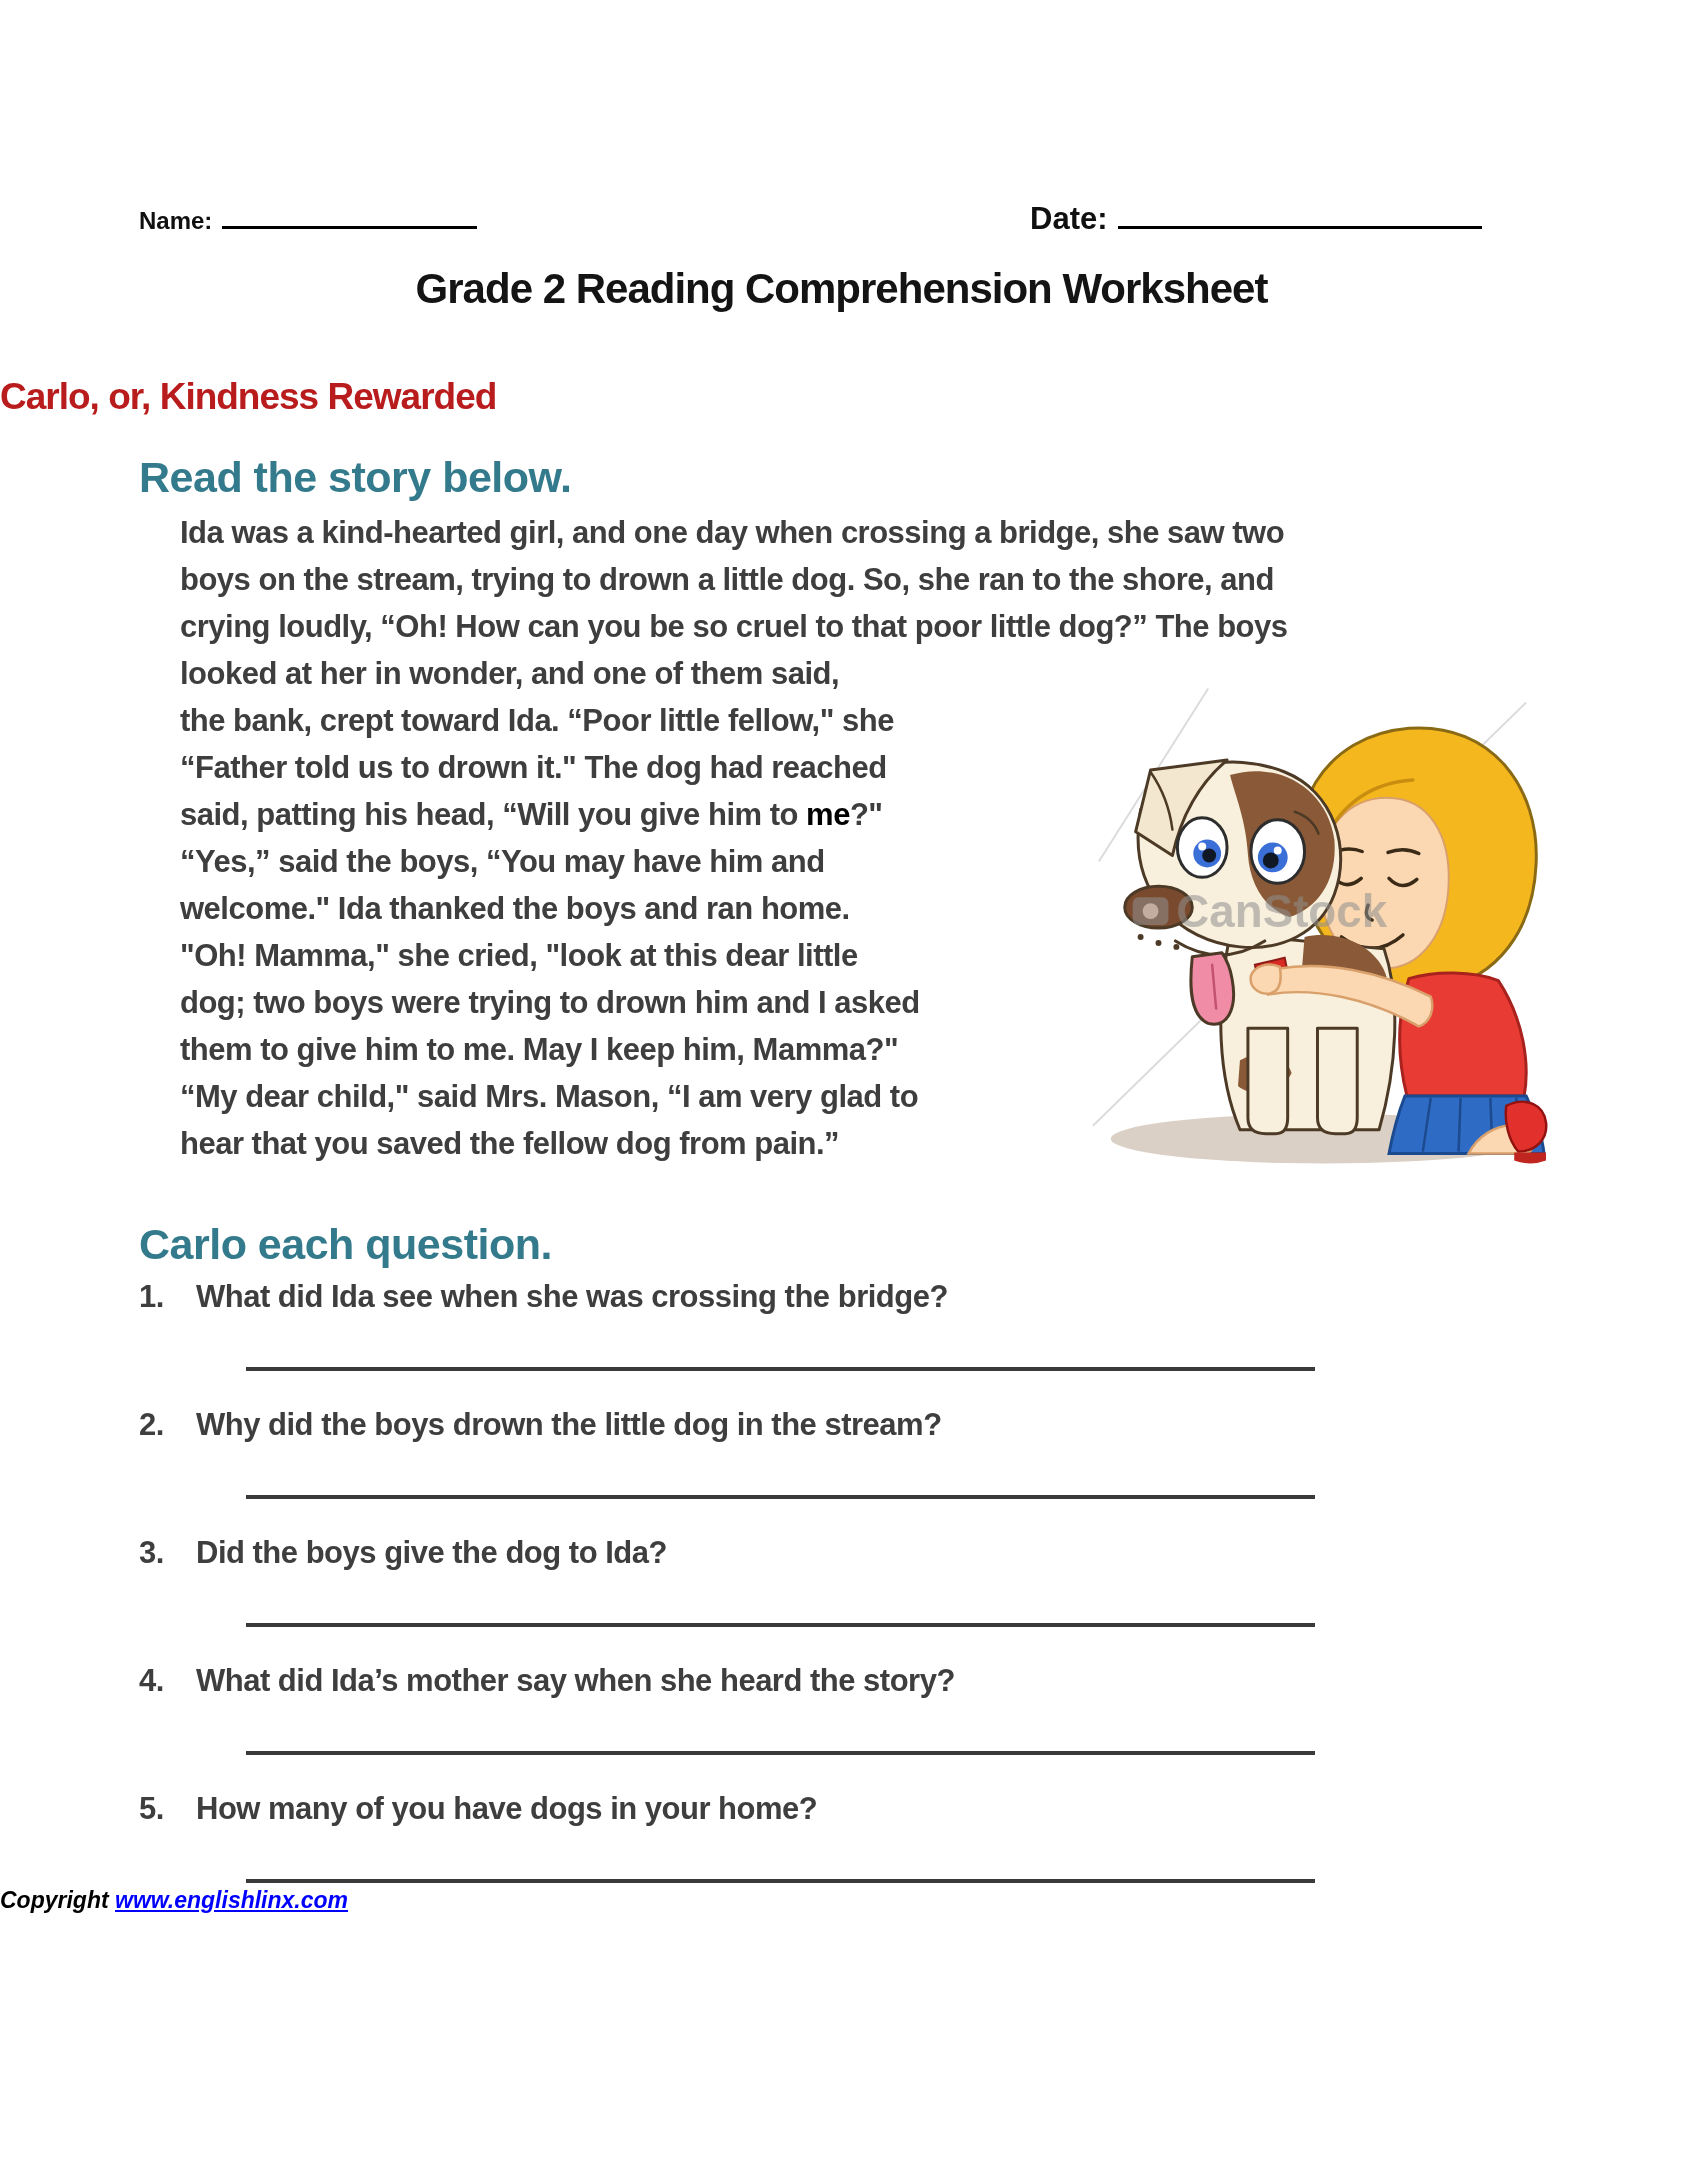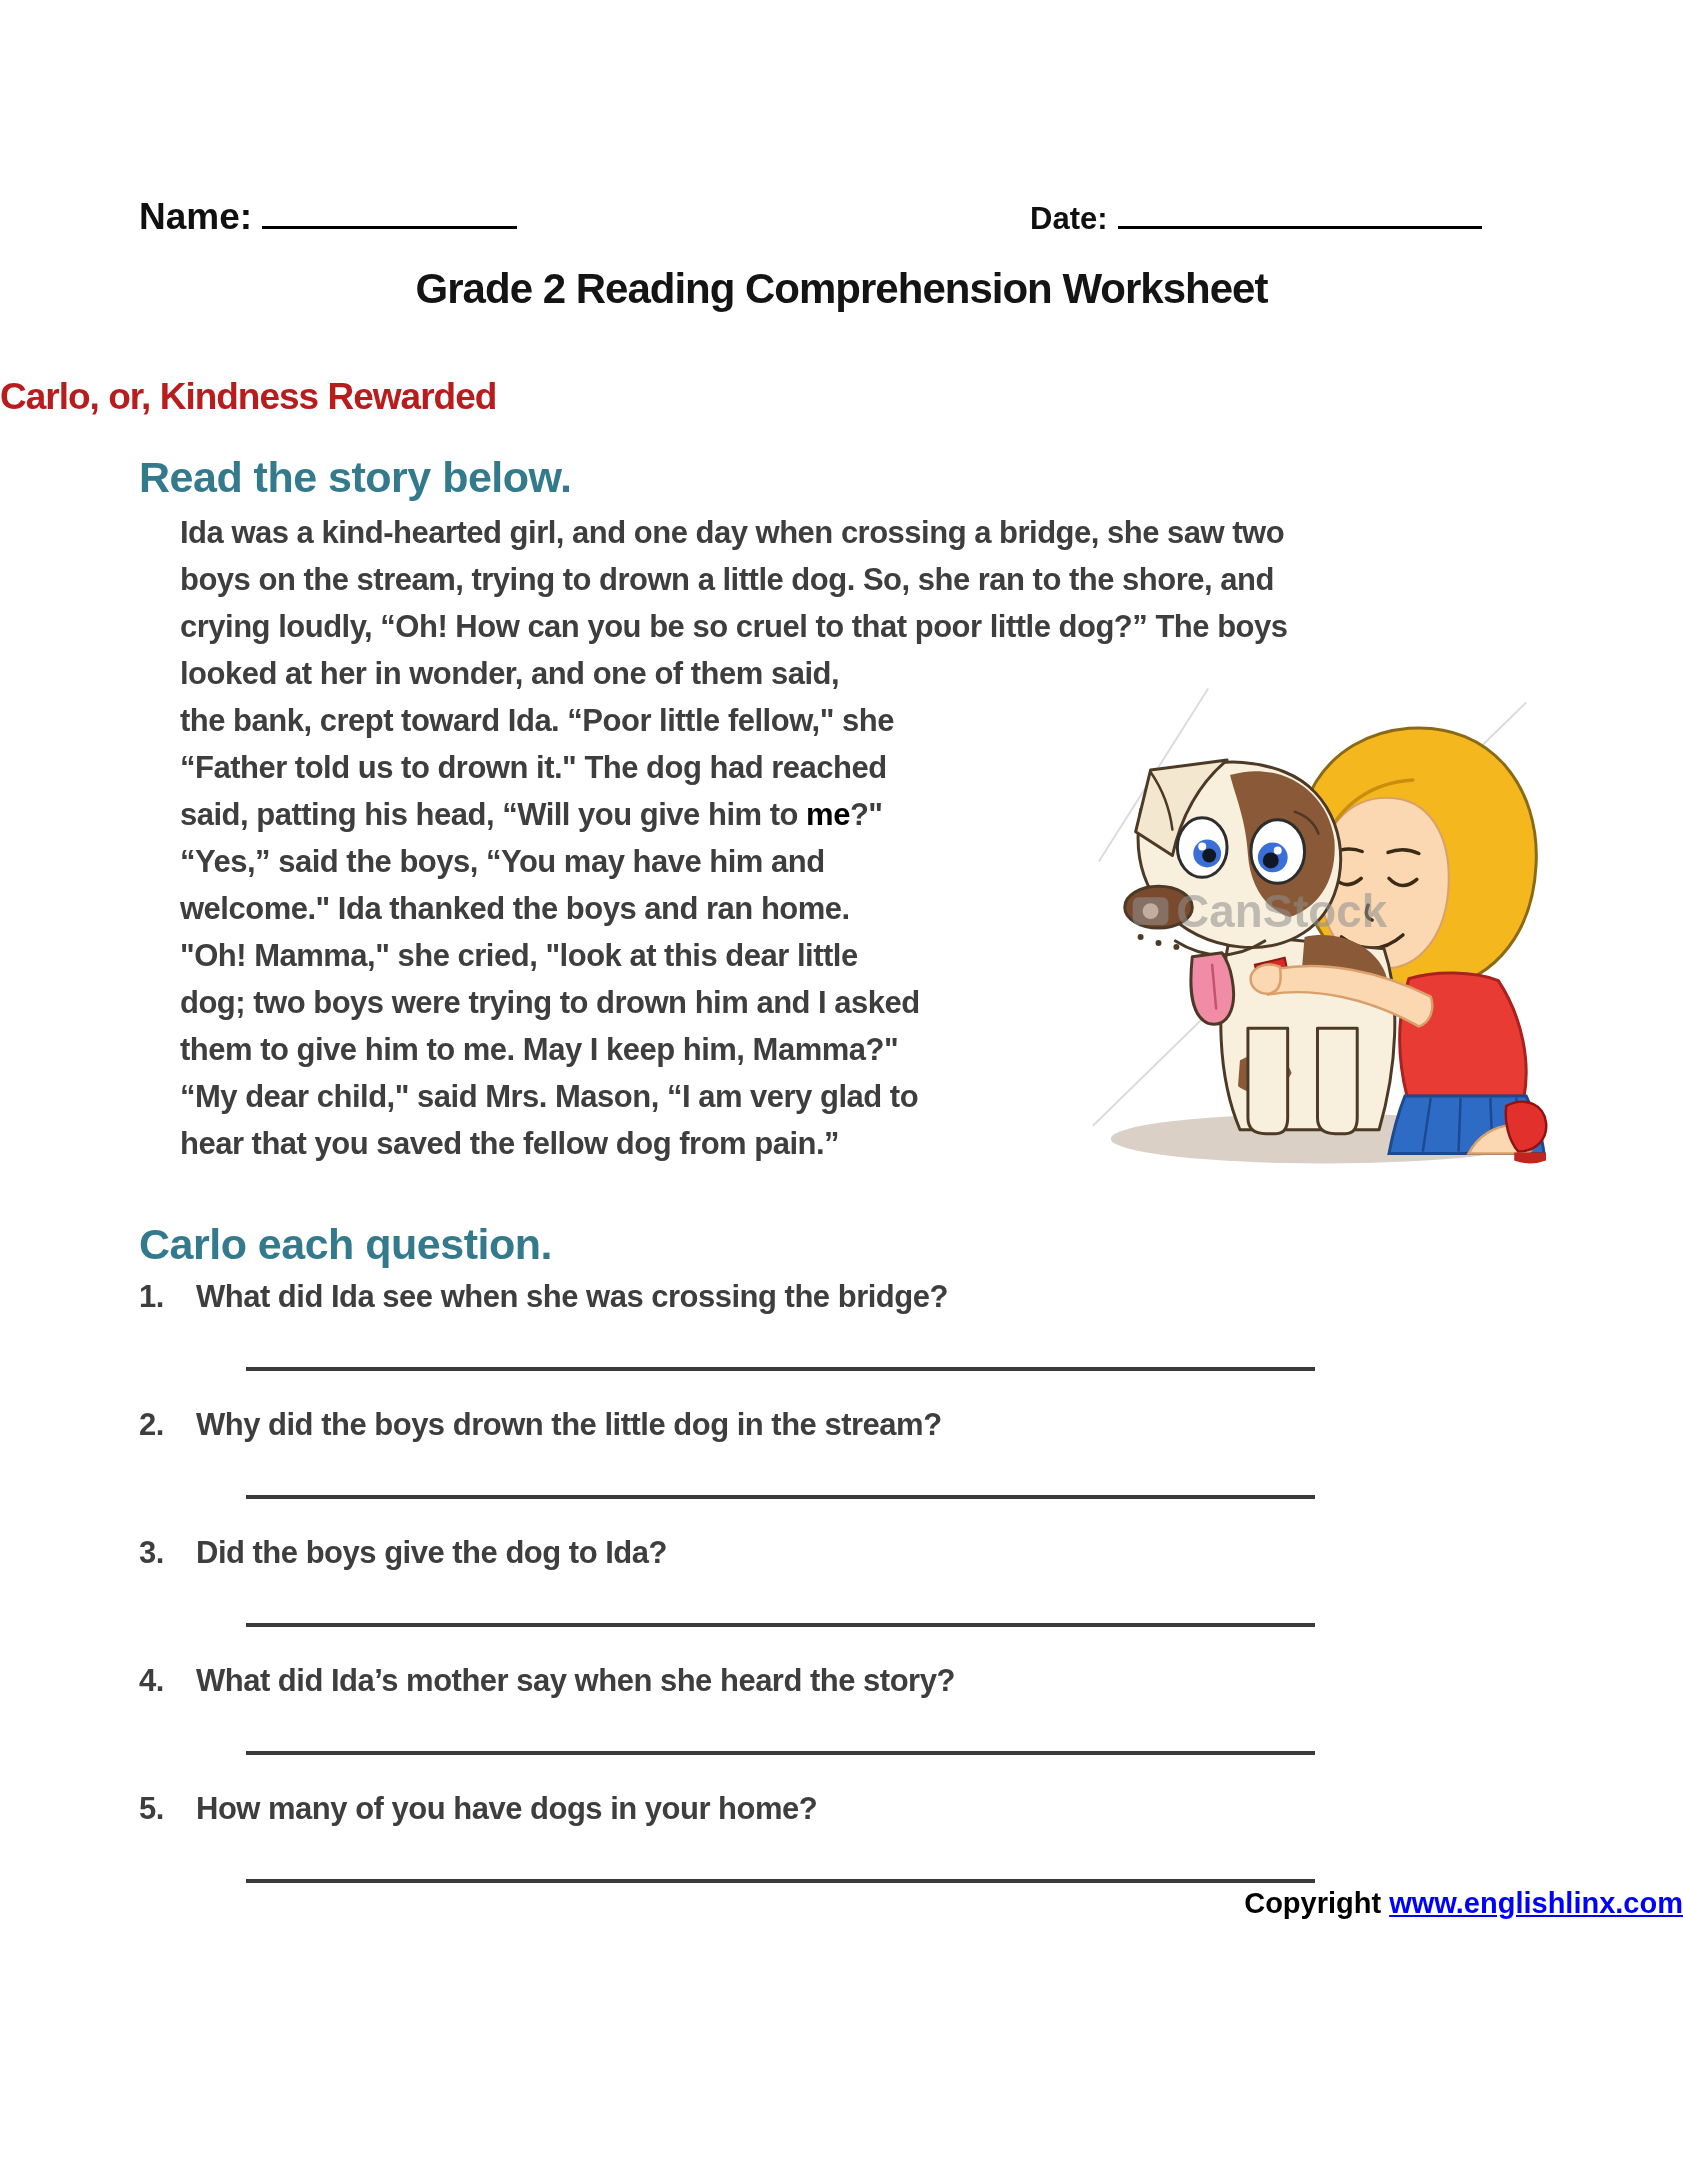--- a/index.html
+++ b/index.html
@@ -5,21 +5,21 @@
   html,body { margin:0; padding:0; background:#ffffff; }
   .page {
     position:relative;
     width:1683px; height:2178px;
     background:#ffffff;
     font-family:"Liberation Sans", sans-serif;
     font-weight:bold;
     overflow:hidden;
   }
   
-  .name-row { position:absolute; left:139px; top:196px; font-size:37px; color:#101010; white-space:nowrap; }
+  .name-row { position:absolute; left:139px; top:196px; font-size:24px; color:#101010; white-space:nowrap; }
   .date-row { position:absolute; left:1030px; top:196px; font-size:31px; color:#101010; white-space:nowrap; }
   .blank { display:inline-block; border-bottom:3px solid #000; height:30px; vertical-align:baseline; margin-left:10px; }
   .name-blank { width:255px; }
   .date-blank { width:364px; }
 
   .title {
     position:absolute; left:0; top:265px; width:100%; margin:0;
     text-align:center; font-size:42px; letter-spacing:-1px; color:#141414; font-weight:bold;
   }
   .subtitle {
@@ -39,21 +39,21 @@
   .story-bold { color:#000000; }
 
   .illustration { position:absolute; left:1081px; top:679px; width:467px; height:500px; }
 
   .questions { position:absolute; left:139px; top:1277px; width:1416px; }
   .q-line { display:flex; font-size:31px; line-height:40px; color:#3E3E3E; letter-spacing:-0.5px; margin-top:34px; }
   .q-line:first-child { margin-top:0; }
   .q-num { width:57px; flex:0 0 57px; }
   .answer-line { margin:50px 0 0 107px; width:1069px; height:0; border-bottom:4px solid #3a3a3a; }
 
-  .footer { position:absolute; left:0; top:1887px; width:100%; text-align:right; font-size:29px; color:#000; }
+  .footer { position:absolute; left:0; top:1887px; width:100%; text-align:left; font-size:23px; color:#000;font-style:italic; }
   .footer-link { color:#0000FE; text-decoration:underline; font-weight:bold; }
 </style>
 </head>
 <body>
 
 <div class="page">
 
   <div class="name-row">
     <span>Name:</span><span class="blank name-blank"></span>
   </div>

